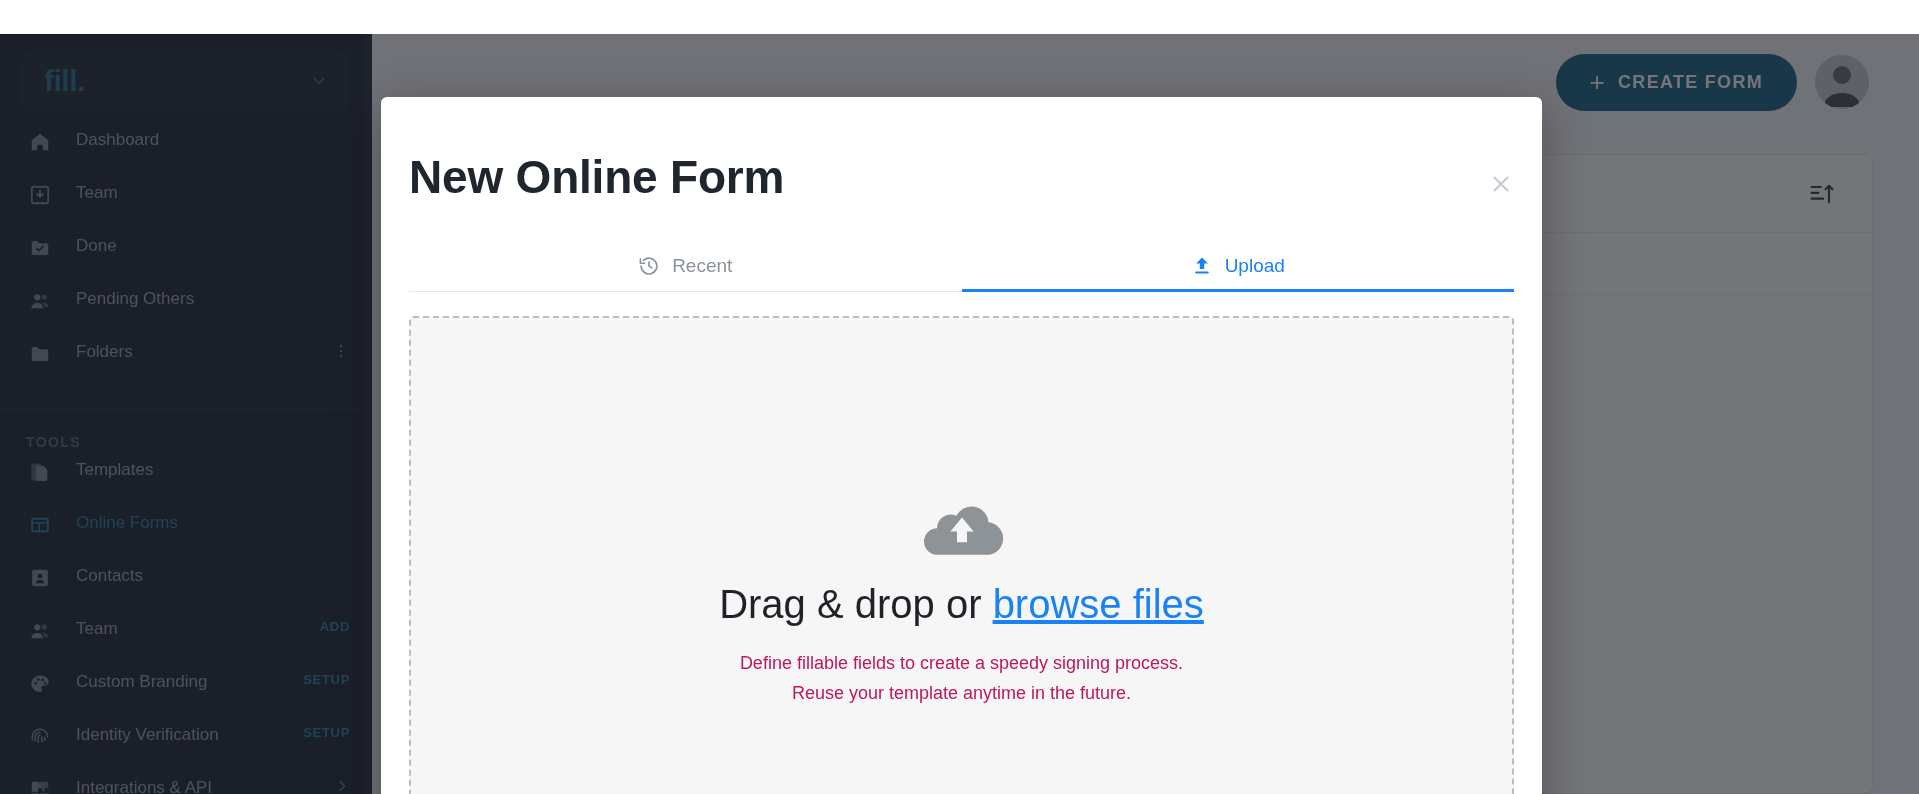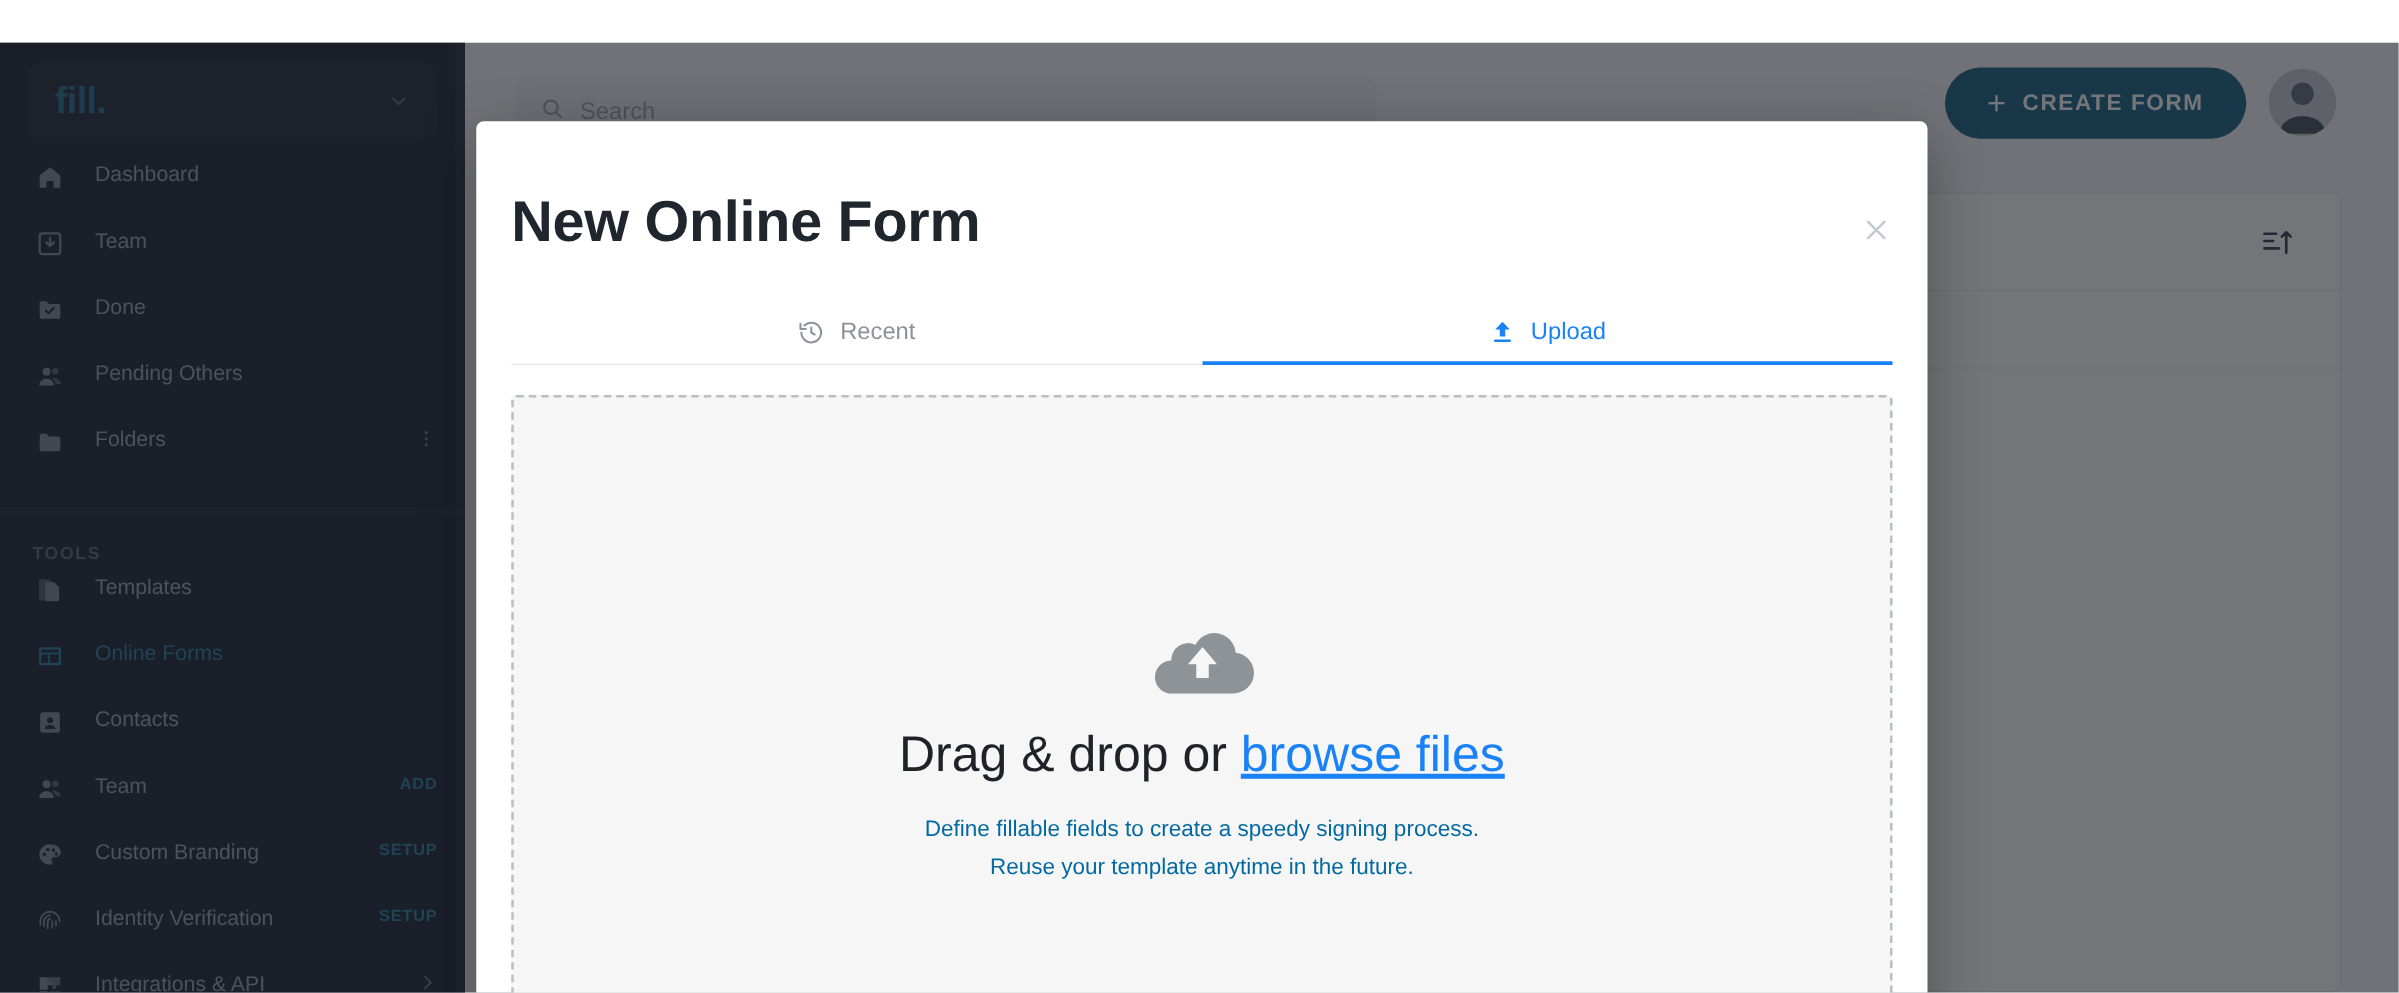--- a/index.html
+++ b/index.html
@@ -198,21 +198,21 @@
     text-align: center;
   }
   .dz-cloud { width: 86px; height: 64px; color: #8e9398; margin-bottom: 22px;}
   .dz-cloud svg{width:86px;height:64px;display:block;}
   .dz-head {
     font-size: 40px; color: #1f2329; font-weight: 400;
     margin-bottom: 22px;
   }
   .dz-head a { color: #1a82f7; text-decoration: underline; cursor: pointer; }
   .dz-sub {
-    font-size: 18px; color: #0369a1; line-height: 1.62;
+    font-size: 18px; color: #be185d; line-height: 1.62;
   }
 </style>
 </head>
 <body>
 
 <div id="app">
 
   <div class="bg-page">
 
     <aside class="sidebar">
@@ -381,29 +381,20 @@
                 </svg>
             </span>
           </div>
 
         </nav>
       </div>
     </aside>
 
     <main class="bg-main">
       <div class="bg-topbar">
-        <div class="bg-search">
-          <span>
-            <svg viewBox="0 0 24 24" fill="none" stroke="currentColor" stroke-width="2">
-                <circle cx="10.5" cy="10.5" r="6.5"></circle>
-                <path d="m15.5 15.5 4.5 4.5" stroke-linecap="round"></path>
-              </svg>
-          </span>
-          <span>Search</span>
-        </div>
         <div class="bg-spacer"></div>
         <button class="btn-create">
           <span class="plus">+</span>
           <span>CREATE FORM</span>
         </button>
         <div class="avatar">
           <svg viewBox="0 0 54 54">
               <circle cx="27" cy="27" r="27" fill="#c6ccd3"></circle>
               <circle cx="27" cy="20" r="9" fill="#5e6873"></circle>
               <path d="M9 52c0-9 8-14 18-14s18 5 18 14z" fill="#3f4854"></path>

